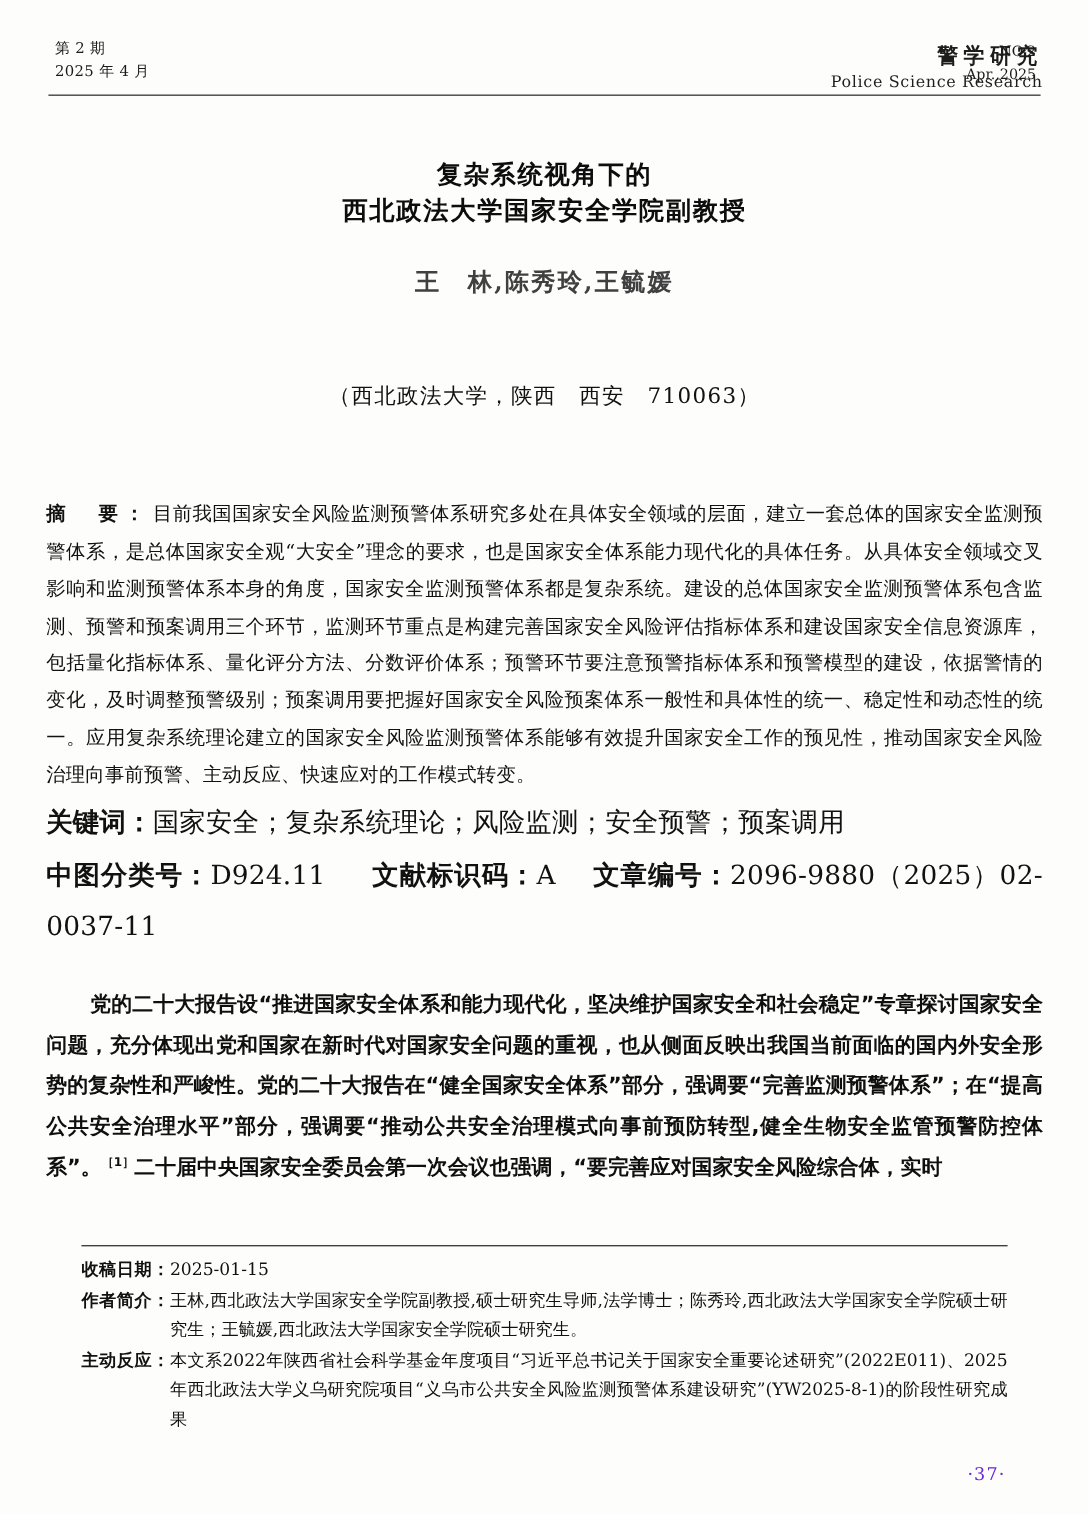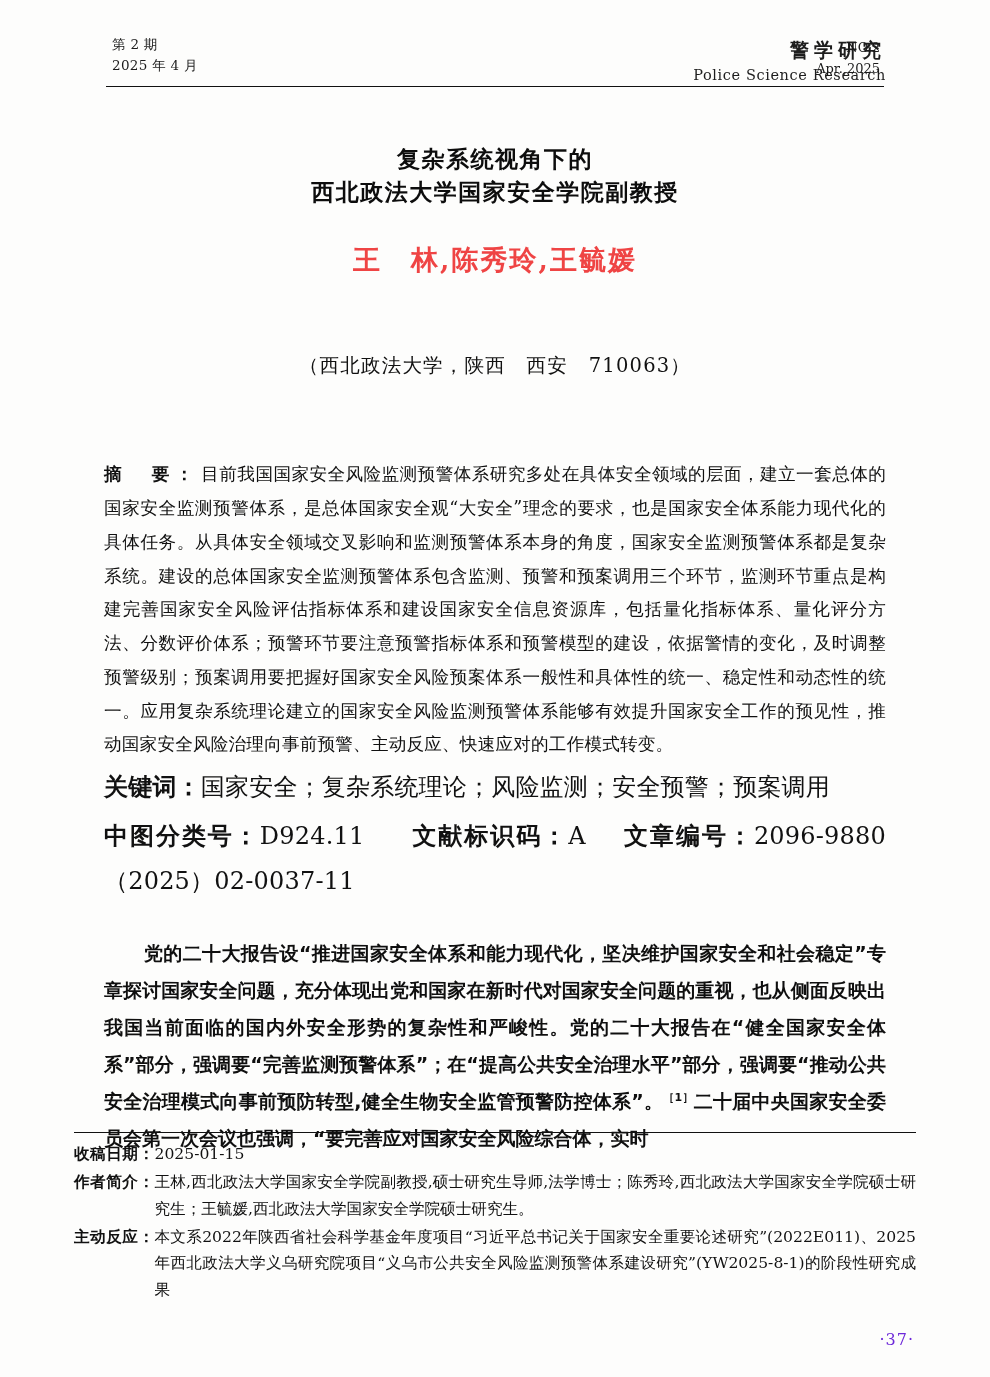--- a/index.html
+++ b/index.html
@@ -13,21 +13,21 @@
     font-family: "DejaVu Serif", "Liberation Serif", serif;
     color: #141414;
     position: relative;
     overflow: hidden;
   }
   .page {
     width: 990px;
     height: 1377px;
     position: relative;
     box-sizing: border-box;
-    padding: 0 104px;
+    padding: 0 42px;
     background: #fdfdfc;
   }
 
   
   .masthead {
     position: relative;
     height: 74px;
     padding-top: 36px;
     box-sizing: border-box;
   }
@@ -83,24 +83,24 @@
   .title-line {
     font-size: 23px;
     font-weight: 700;
     letter-spacing: 1.5px;
     line-height: 1.42;
     font-family: "DejaVu Sans", "Liberation Sans", sans-serif;
     color: #0d0d0d;
   }
   .authors {
     margin-top: 34px;
-    font-size: 27px;
+    font-size: 22px;
     letter-spacing: 2px;
     font-weight: 600;
-    color: #ef4444;
+    color: #404040;
     font-family: "DejaVu Serif", "Liberation Serif", serif;
   }
   .affiliation {
     margin-top: 74px;
     font-size: 19.5px;
     letter-spacing: 1.2px;
     color: #111;
     font-family: "DejaVu Serif", "Liberation Serif", serif;
   }
 

